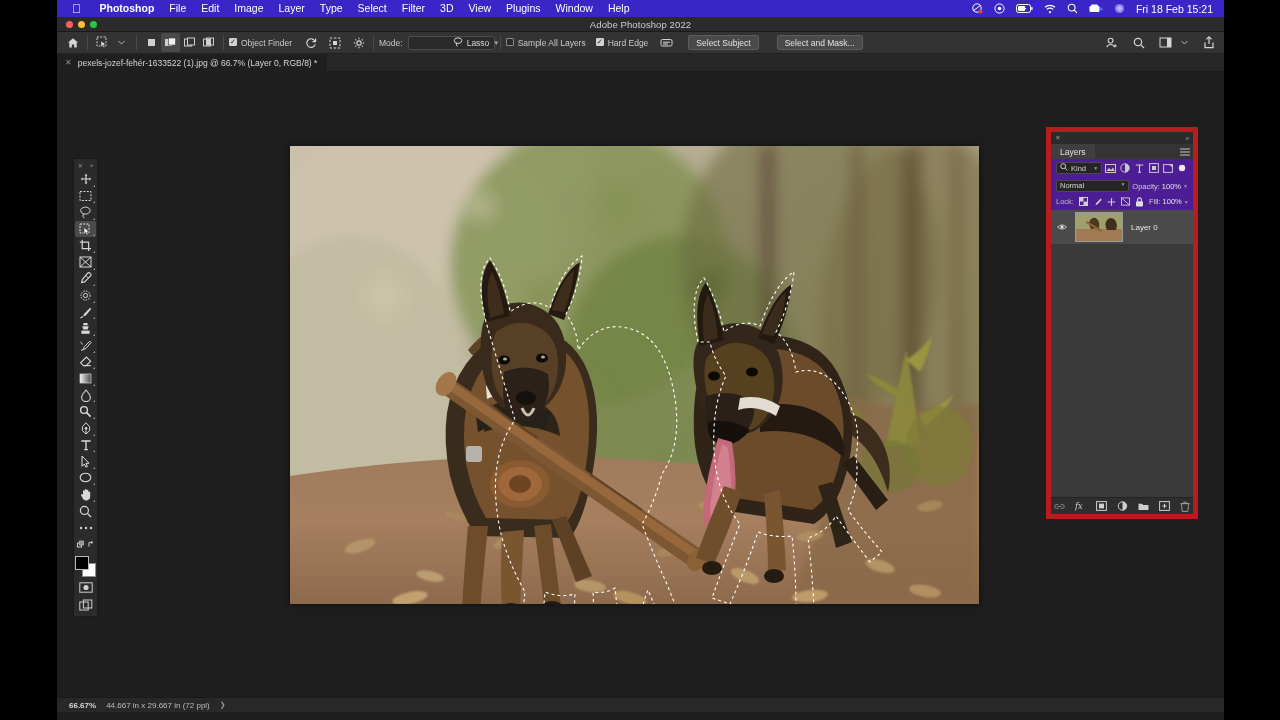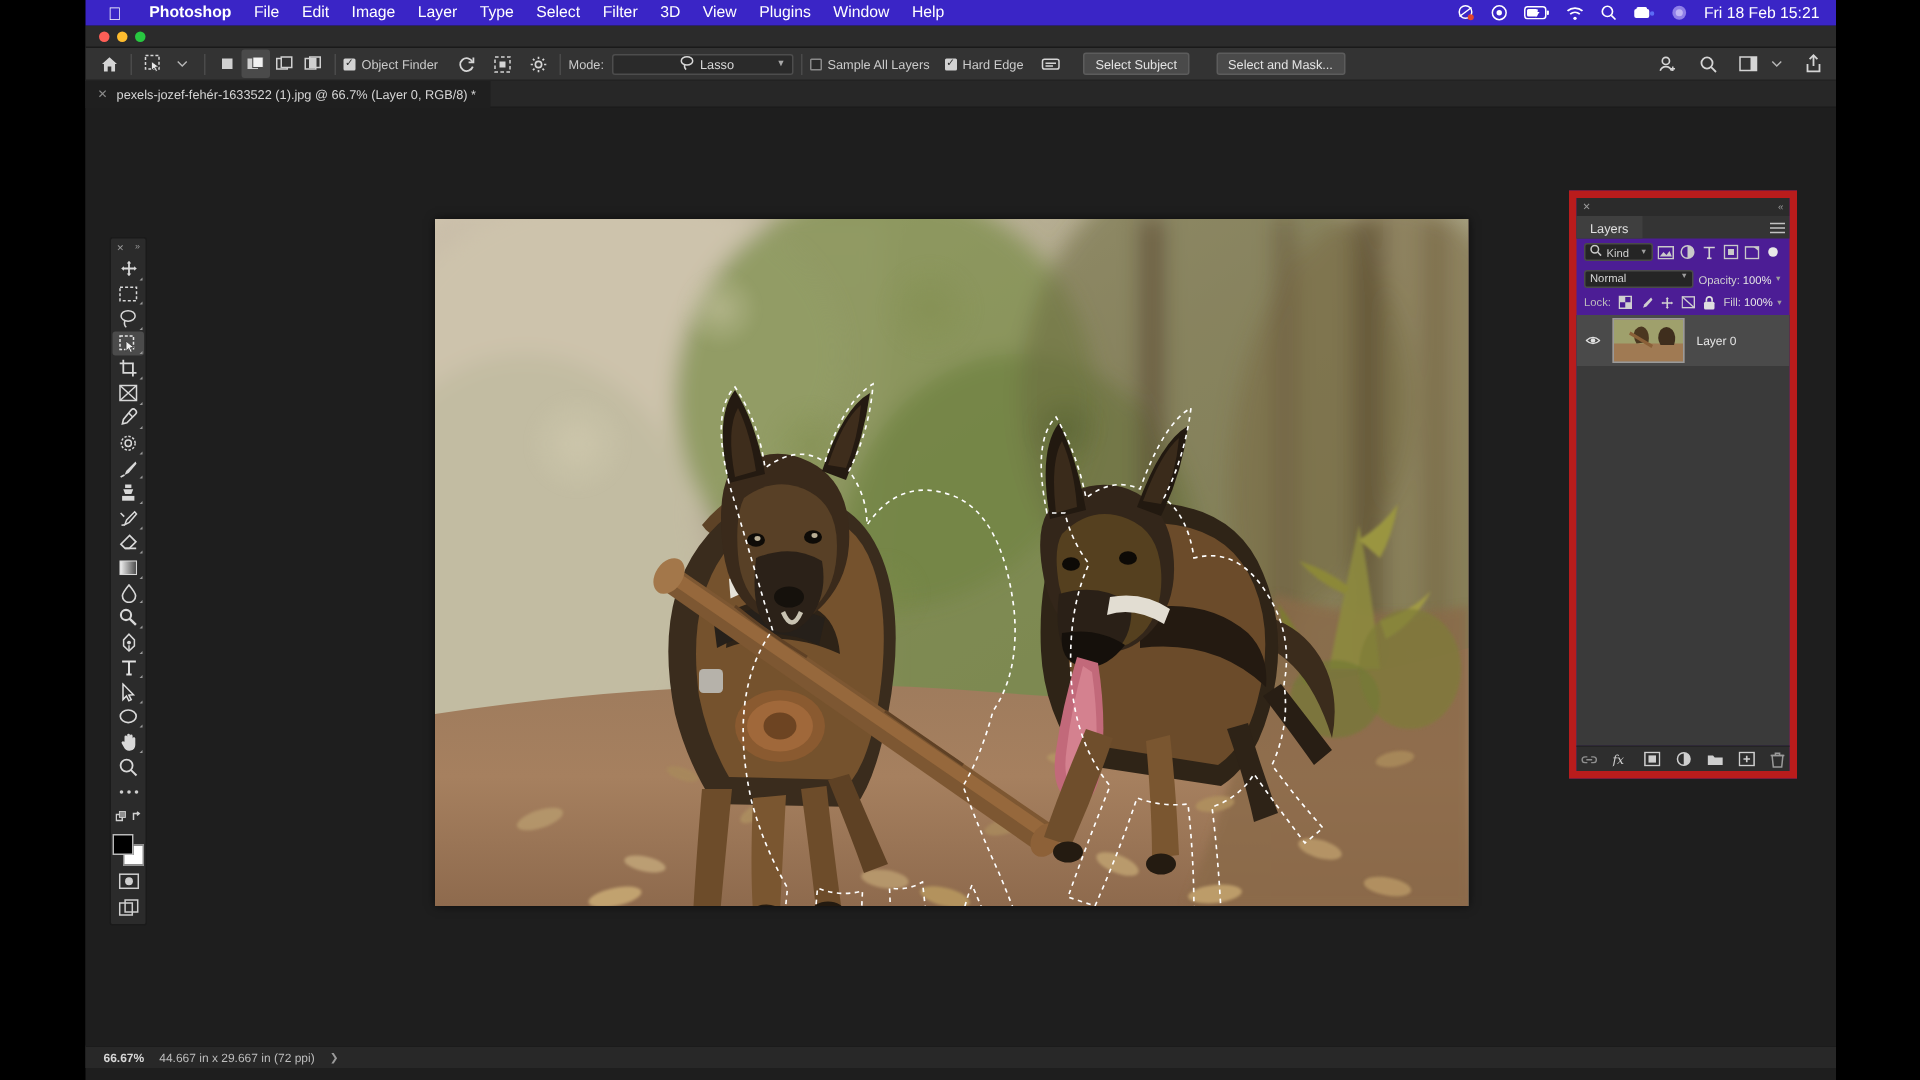--- a/index.html
+++ b/index.html
@@ -49,21 +49,21 @@
   
   .optionsbar {
     height: 22px; width: 100%; background: #333333;
     border-bottom: 1px solid #222;
     display: flex; align-items: center; gap: 0; padding: 0 6px;
     color: #cbcbcb; font-size: 8.5px; white-space: nowrap;
   }
   .ob-ico { width: 19px; height: 19px; display: flex; align-items: center; justify-content: center; border-radius: 2px; }
   .ob-ico.active { background: #4a4a4a; }
   .ob-sep { width: 1px; height: 14px; background: #4a4a4a; margin: 0 5px; }
-  .chk { display: inline-flex; align-items: center; gap: 4px; }
+  .chk { display: inline-flex; gap: 4px; }
   .cbox { width: 8px; height: 8px; border: 1px solid #8a8a8a; border-radius: 1px; background: #2b2b2b;
           display: inline-flex; align-items: center; justify-content: center; }
   .cbox.on { background: #d2d2d2; border-color: #d2d2d2; }
   .cbox.on::after { content: "✓"; color: #2b2b2b; font-size: 7px; line-height: 8px; }
   .select {
     height: 14px; background: #2a2a2a; border: 1px solid #4d4d4d; border-radius: 2px;
     display: inline-flex; align-items: center; padding: 0 4px; gap: 4px; color: #d8d8d8; font-size: 8.5px;
   }
   .select .caret { margin-left: auto; font-size: 6px; color: #a8a8a8; }
   .btn {
@@ -224,20 +224,21 @@
   </div>
 
   <div class="appwin">
 
     <div class="titlebar">
       <span class="traffic">
         <span class="dot r"></span>
         <span class="dot y"></span>
         <span class="dot g"></span>
       </span>
+      <span class="apptitle">Adobe Photoshop 2022</span>
     </div>
 
     <div class="optionsbar">
       <span class="ob-ico">
         <svg width="12" height="12" viewBox="0 0 12 12">
             <path d="M6 1.2 L11 5.6 L9.7 5.6 L9.7 10.6 L7.2 10.6 L7.2 7.4 L4.8 7.4 L4.8 10.6 L2.3 10.6 L2.3 5.6 L1 5.6 Z" fill="#d5d5d5"></path>
           </svg>
       </span>
       <span class="ob-sep"></span>
       <span class="ob-ico">
@@ -306,21 +307,21 @@
               <path d="M9.7 6 L11.2 6"></path>
               <path d="M2.3 2.3 L3.3 3.3"></path>
               <path d="M8.7 8.7 L9.7 9.7"></path>
               <path d="M9.7 2.3 L8.7 3.3"></path>
               <path d="M3.3 8.7 L2.3 9.7"></path>
             </g>
           </svg>
       </span>
       <span class="ob-sep"></span>
       <span>Mode:</span>
-      <span class="select" style="width:121px; margin-left:5px;padding-left:44px;">
+      <span class="select" style="width:87px; margin-left:5px;padding-left:44px;">
         <span>
           <svg width="10" height="10" viewBox="0 0 10 10">
               <ellipse cx="5" cy="3.6" rx="3.8" ry="2.8" fill="none" stroke="#d8d8d8"></ellipse>
               <path d="M3.4 6.1 Q3 8.2 4.4 9.4" fill="none" stroke="#d8d8d8"></path>
             </svg>
         </span>
         <span>Lasso</span>
         <span class="caret">▼</span>
       </span>
       <span class="ob-sep"></span>

